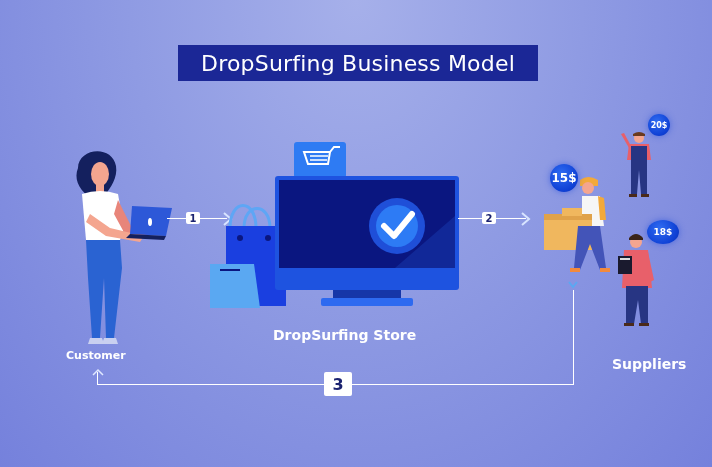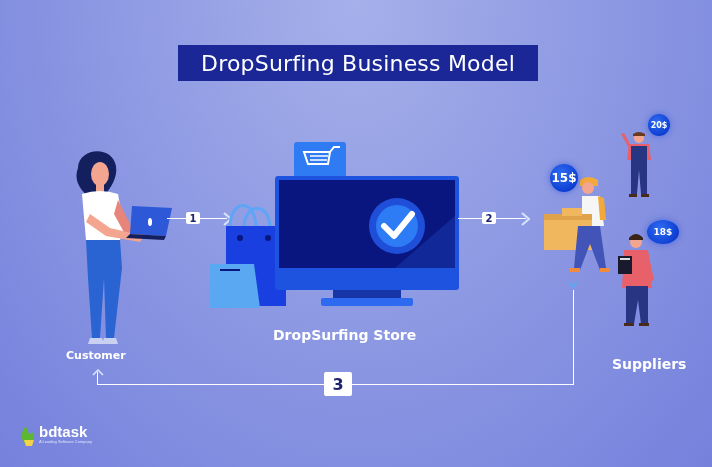--- a/index.html
+++ b/index.html
@@ -143,24 +143,14 @@
     <path d="M1 2 L5 7 L9 2" stroke="#5aa8f2" stroke-width="2" fill="none"></path>
   </svg>
   <div class="line" style="left:573px;top:290px;width:1px;height:94px;"></div>
   <div class="line" style="left:97px;top:384px;width:477px;height:1px;"></div>
   <div class="line" style="left:97px;top:372px;width:1px;height:12px;"></div>
   <svg style="left:92px;top:368px" width="12" height="10">
     <path d="M1 7 L6 2 L11 7" stroke="#e0e8ff" stroke-width="1.5" fill="none"></path>
   </svg>
   <div class="step" style="left:324px;top:372px;width:28px;height:24px;font-size:16px;">3</div>
 
-  <div style="position:absolute;left:20px;top:424px;display:flex;align-items:flex-start;">
-    <svg style="position:relative;" width="16" height="24">
-      <path d="M6 2 C0 8 0 18 8 22 C14 20 16 12 12 8 C10 12 8 10 6 2Z" fill="#5cb82e"></path>
-      <path d="M4 16 L14 16 L12 22 L6 22Z" fill="#f2d24b"></path>
-    </svg>
-    <div style="margin-left:3px;">
-      <div style="color:#fff;font-weight:bold;font-size:15px;line-height:15px;font-family:'Liberation Sans',sans-serif;">bdtask</div>
-      <div style="color:#dfe4ff;font-size:4px;line-height:6px;font-family:'Liberation Sans',sans-serif;">A Leading Software Company</div>
-    </div>
-  </div>
 
 </div>
 
 </body></html>

